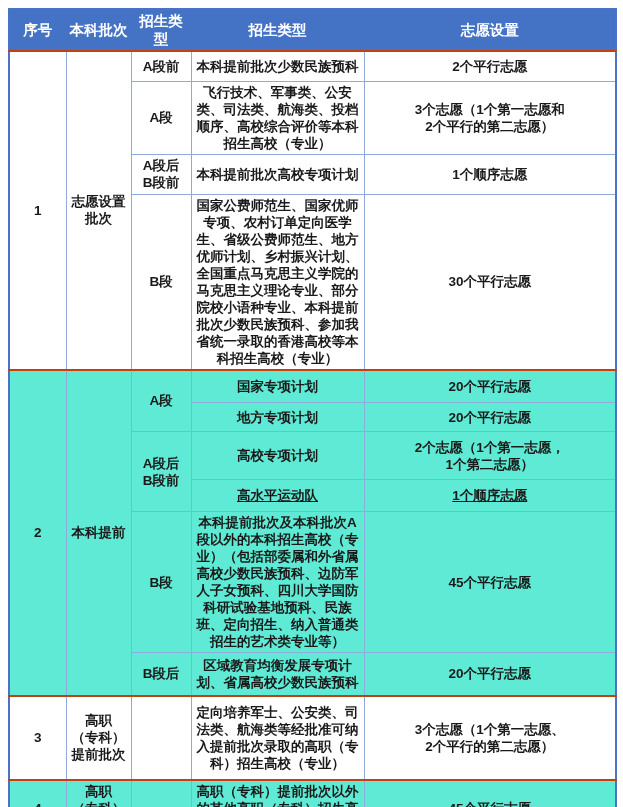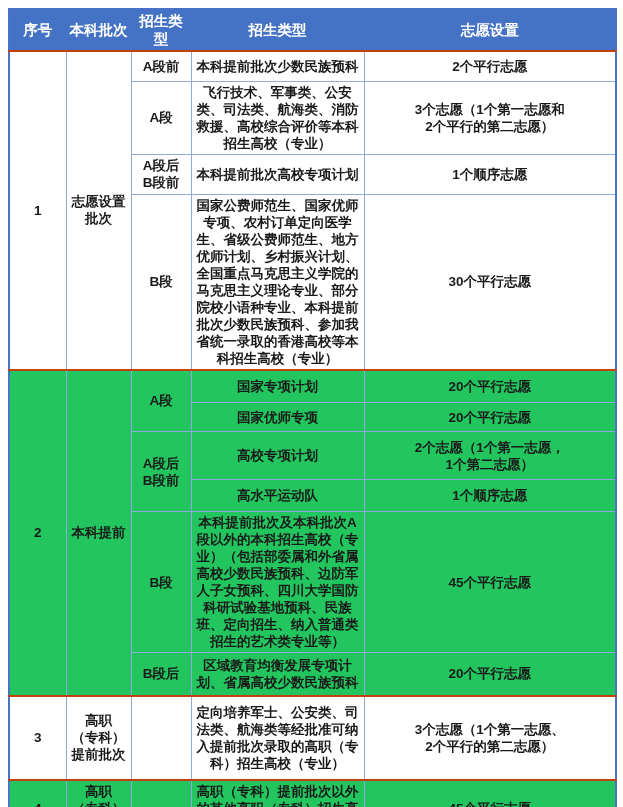--- a/index.html
+++ b/index.html
@@ -36,31 +36,31 @@
   }
   table.adm th {
     background: #4472C4;
     color: #ffffff;
     border-color: #4472C4;
     font-size: 14.5px;
     height: 29px;
     line-height: 18px;
   }
   tr.section-start > td { border-top: 2px solid #c2410c; }
-  tr.shaded > td { background: #22c55e; }
+  tr.shaded > td { background: #5eead4; }
   td.pre { white-space: pre-line; }
   
   .rh30  { height: 30px; }
   .rh69  { height: 69px; }
   .rh40  { height: 40px; }
   .rh168 { height: 168px; }
   .rh33  { height: 33px; }
   .rh29  { height: 29px; }
   .rh48  { height: 48px; }
-  .rh32  { height: 32px; }
+  .rh32  { height: 32px; text-decoration: underline; }
   .rh138 { height: 138px; }
   .rh43  { height: 43px; }
   .rh84  { height: 84px; }
 </style>
 </head>
 <body>
 
 <div class="page">
   <table class="adm">
     <colgroup>
@@ -84,21 +84,21 @@
       <tr class="rh30 section-start">
         <td rowspan="4">1</td>
         <td rowspan="4" class="pre">志愿设置
 批次</td>
         <td class="pre">A段前</td>
         <td>本科提前批次少数民族预科</td>
         <td class="pre">2个平行志愿</td>
       </tr>
       <tr class="rh69">
         <td class="pre">A段</td>
-        <td>飞行技术、军事类、公安类、司法类、航海类、消防救援、高校综合评价等本科招生高校（专业）</td>
+        <td>飞行技术、军事类、公安类、司法类、航海类、投档顺序、高校综合评价等本科招生高校（专业）</td>
         <td class="pre">3个志愿（1个第一志愿和
 2个平行的第二志愿）</td>
       </tr>
       <tr class="rh40">
         <td class="pre">A段后
 B段前</td>
         <td>本科提前批次高校专项计划</td>
         <td class="pre">1个顺序志愿</td>
       </tr>
       <tr class="rh168">
@@ -108,21 +108,21 @@
       </tr>
 
       <tr class="rh33 section-start shaded">
         <td rowspan="6">2</td>
         <td rowspan="6" class="pre">本科提前</td>
         <td rowspan="2" class="pre">A段</td>
         <td>国家专项计划</td>
         <td class="pre">20个平行志愿</td>
       </tr>
       <tr class="rh29 shaded">
-        <td>国家优师专项</td>
+        <td>地方专项计划</td>
         <td class="pre">20个平行志愿</td>
       </tr>
       <tr class="rh48 shaded">
         <td rowspan="2" class="pre">A段后
 B段前</td>
         <td>高校专项计划</td>
         <td class="pre">2个志愿（1个第一志愿，
 1个第二志愿）</td>
       </tr>
       <tr class="rh32 shaded">

